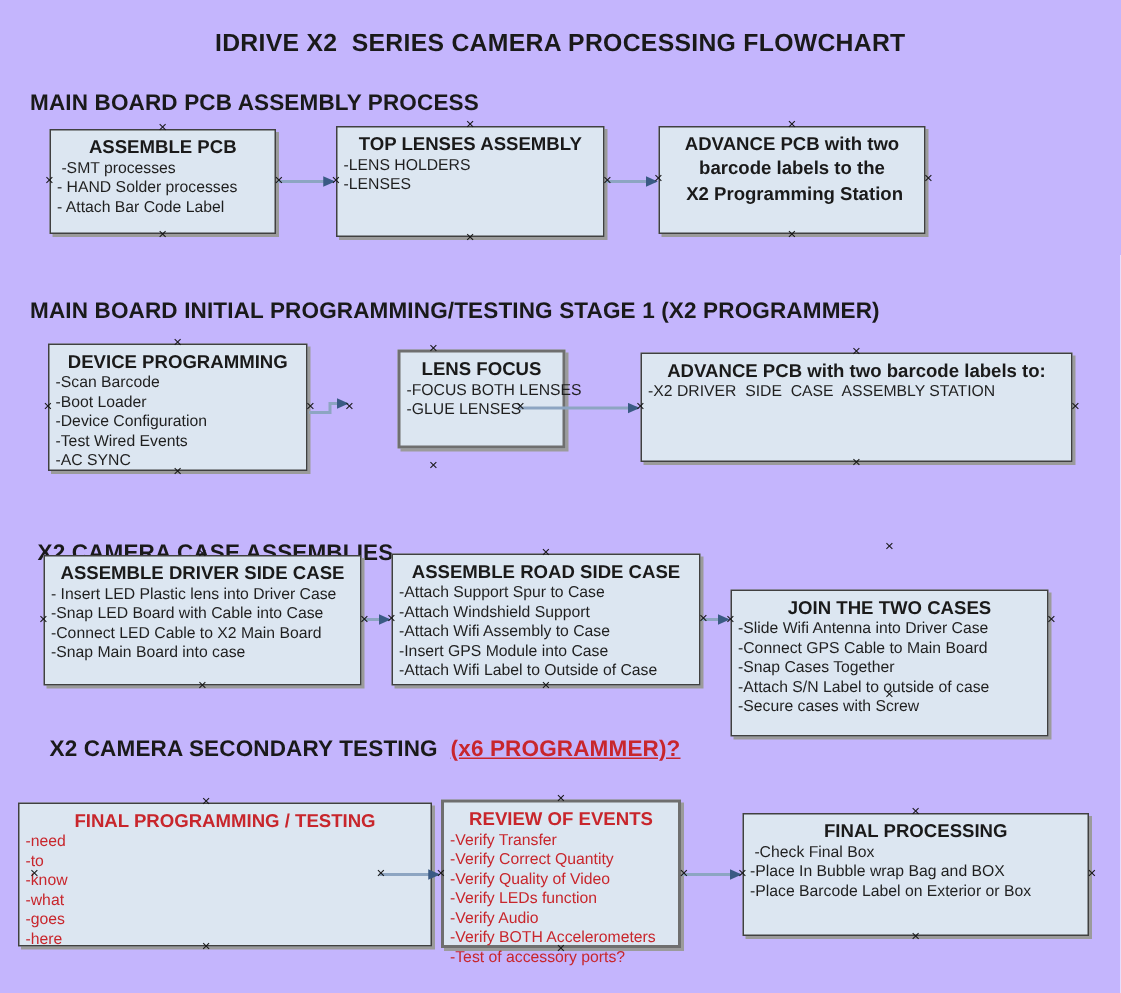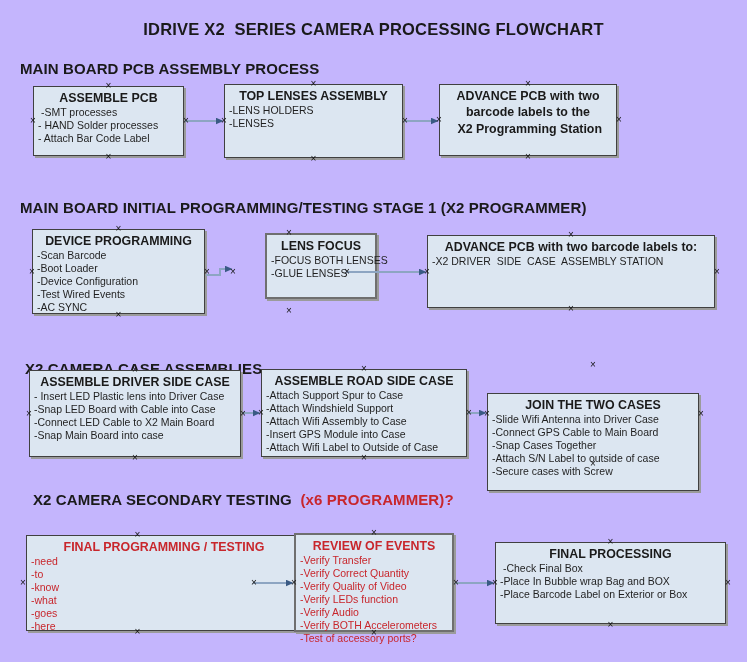--- a/index.html
+++ b/index.html
@@ -2,21 +2,21 @@
 <html><head>
 <meta charset="utf-8">
 <style>
   :root{ --red:#c8262c; --ink:#1a1a1a; --boxfill:#dce6f1; --boxborder:#404040; --shadow:#9b9b9b; }
   html,body{margin:0;padding:0;background:#fff;}
   .canvas{position:relative;width:747px;height:662px;background:#c4b5fd;overflow:hidden;
           font-family:"Liberation Sans",sans-serif;color:var(--ink);}
   .page-title{position:absolute;top:20px;left:0;width:747px;text-align:center;
               font-size:16.5px;font-weight:bold;white-space:pre;letter-spacing:.2px;}
   .section-heading{position:absolute;font-size:15px;font-weight:bold;white-space:pre;letter-spacing:.1px;}
-  .section-heading .red-part{color:var(--red);}
+  .section-heading .red-part{color:var(--red);text-decoration:underline;}
   .flow-box{position:absolute;box-sizing:border-box;background:var(--boxfill);
             border:1px solid var(--boxborder);box-shadow:2px 2px 0 var(--shadow);
             padding:3px 4px 0 4px;z-index:1;}
   .flow-box.thick{border:2px solid #6f6f6f;}
   .box-title{font-size:12.4px;font-weight:bold;line-height:1.32;white-space:pre;color:var(--ink);text-align:center;}
   .box-title.red{color:var(--red);}
   .box-item{font-size:10.5px;line-height:13px;white-space:pre;color:#1f1f1f;}
   .box-item.red{color:var(--red);}
   .cp{position:absolute;transform:translate(-50%,-50%);font-size:10px;line-height:1;
       color:#161616;z-index:3;font-weight:400;}
@@ -133,21 +133,21 @@
       <div class="box-item">-Slide Wifi Antenna into Driver Case</div>
       <div class="box-item">-Connect GPS Cable to Main Board</div>
       <div class="box-item">-Snap Cases Together</div>
       <div class="box-item">-Attach S/N Label to outside of case</div>
       <div class="box-item">-Secure cases with Screw</div>
     </div>
     <span class="cp" style="left: 593px; top: 365px;">×</span>
     <span class="cp" style="left: 593px; top: 464px;">×</span>
     <span class="cp" style="left: 487px; top: 414px;">×</span>
     <span class="cp" style="left: 701px; top: 414px;">×</span>
-    <div class="flow-box" style="left: 26px; top: 535px; width: 276px; height: 96px;">
+    <div class="flow-box" style="left: 12px; top: 535px; width: 276px; height: 96px;">
       <div class="box-title red">FINAL PROGRAMMING / TESTING</div>
       <div class="box-item red">-need</div>
       <div class="box-item red">-to</div>
       <div class="box-item red">-know</div>
       <div class="box-item red">-what</div>
       <div class="box-item red">-goes</div>
       <div class="box-item red">-here</div>
     </div>
     <span class="cp" style="left: 137.5px; top: 535px;">×</span>
     <span class="cp" style="left: 137.5px; top: 632px;">×</span>

